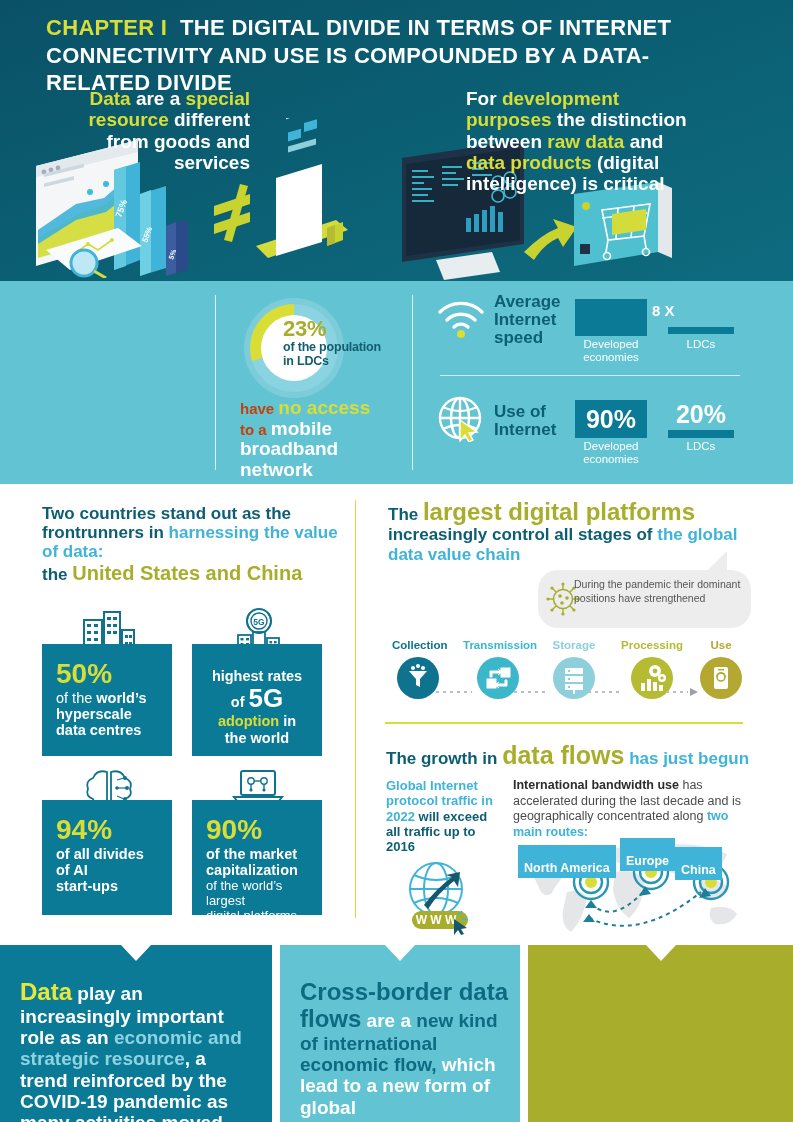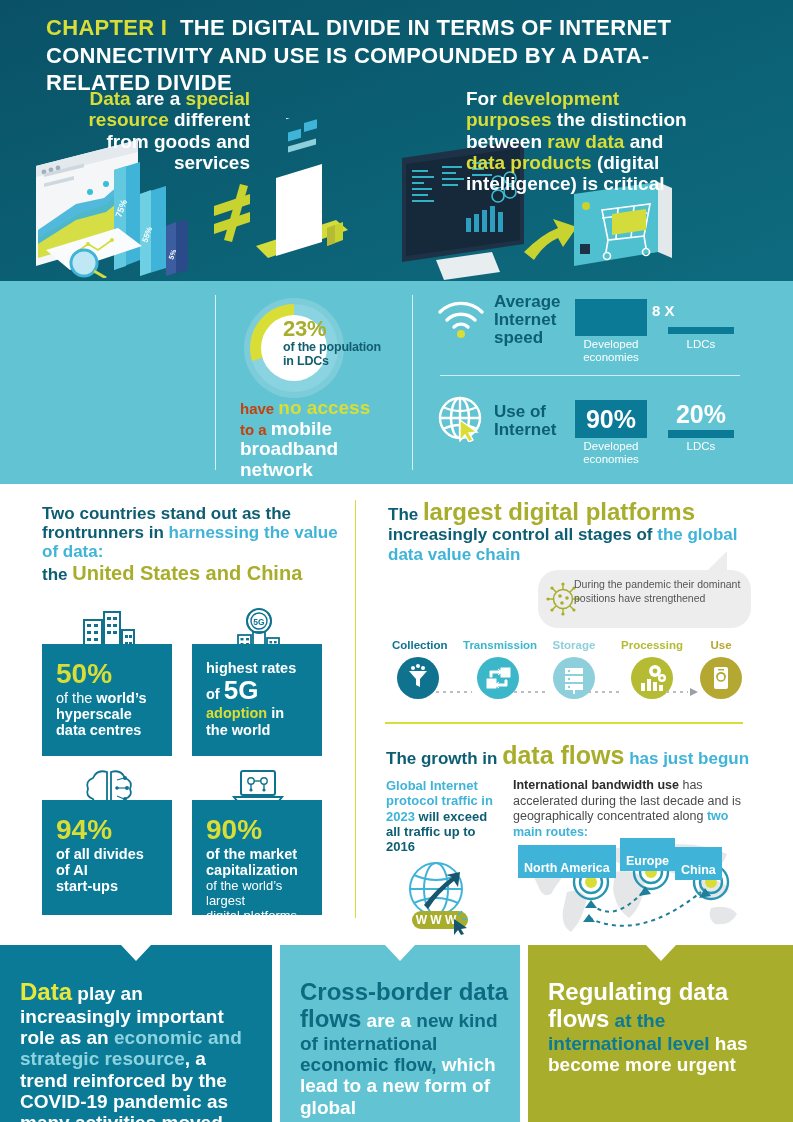--- a/index.html
+++ b/index.html
@@ -425,21 +425,21 @@
 <div class="card" style="left:42px;top:644px;width:130px;height:112px;">
   <div class="big">50%</div>
   <div class="txt">
     <span class="n">of the </span><span>world’s</span><br>
     <span>hyperscale</span><br>
     <span>data centres</span>
   </div>
 </div>
 
 <div class="card" style="left:192px;top:644px;width:130px;height:112px;">
-  <div class="txt" style="margin-top:0;">
+  <div class="txt" style="margin-top:8px;text-align:center;">
     <span>highest rates</span><br>
     <span>of </span><span class="w5g">5G</span><br>
     <span class="yg">adoption</span><span> in</span><br>
     <span>the world</span>
   </div>
 </div>
 
 <div class="card" style="left:42px;top:800px;width:130px;height:115px;">
   <div class="big">94%</div>
   <div class="txt">
@@ -579,21 +579,21 @@
   <polygon points="254,2 262,6 254,10" fill="#9aa0a6"></polygon>
 </svg>
 
 <div id="chain-rule"></div>
 
 <div id="flow-head">
   <span>The growth in </span><span class="gold">data flows</span><span class="lb"> has just begun</span>
 </div>
 
 <div id="flow-left-text">
-  <span class="lb">Global Internet protocol traffic in 2023</span><span> will exceed all traffic up to 2016</span>
+  <span class="lb">Global Internet protocol traffic in 2022</span><span> will exceed all traffic up to 2016</span>
 </div>
 
 <svg style="position:absolute;left:396px;top:857px;" width="90" height="78" viewBox="0 0 90 78">
   <g fill="none" stroke="#3fb4d8" stroke-width="2">
     <circle cx="40" cy="32" r="26"></circle>
       <ellipse cx="40" cy="32" rx="12" ry="26"></ellipse>
     <line x1="14" y1="32" x2="66" y2="32"></line>
       <path d="M18,18 q22,10 44,0"></path>
       <path d="M18,46 q22,-10 44,0"></path>
   </g>
@@ -659,16 +659,13 @@
 
 <div class="panel" id="panel2">
   <div class="notch"></div>
   <div class="panel-text">
     <span class="p-dark">Cross-border data flows</span><span> are a </span><span class="p-darksm">new kind of international economic flow,</span><span> which lead to a new form of global interdependence</span>
   </div>
 </div>
 
 <div class="panel" id="panel3">
   <div class="notch"></div>
-  <div class="panel-text">
-    <span class="p-white24">Regulating data flows</span><span class="p-teal"> at the international level</span><span> has become more urgent</span>
-  </div>
 </div>
 
 </body></html>

